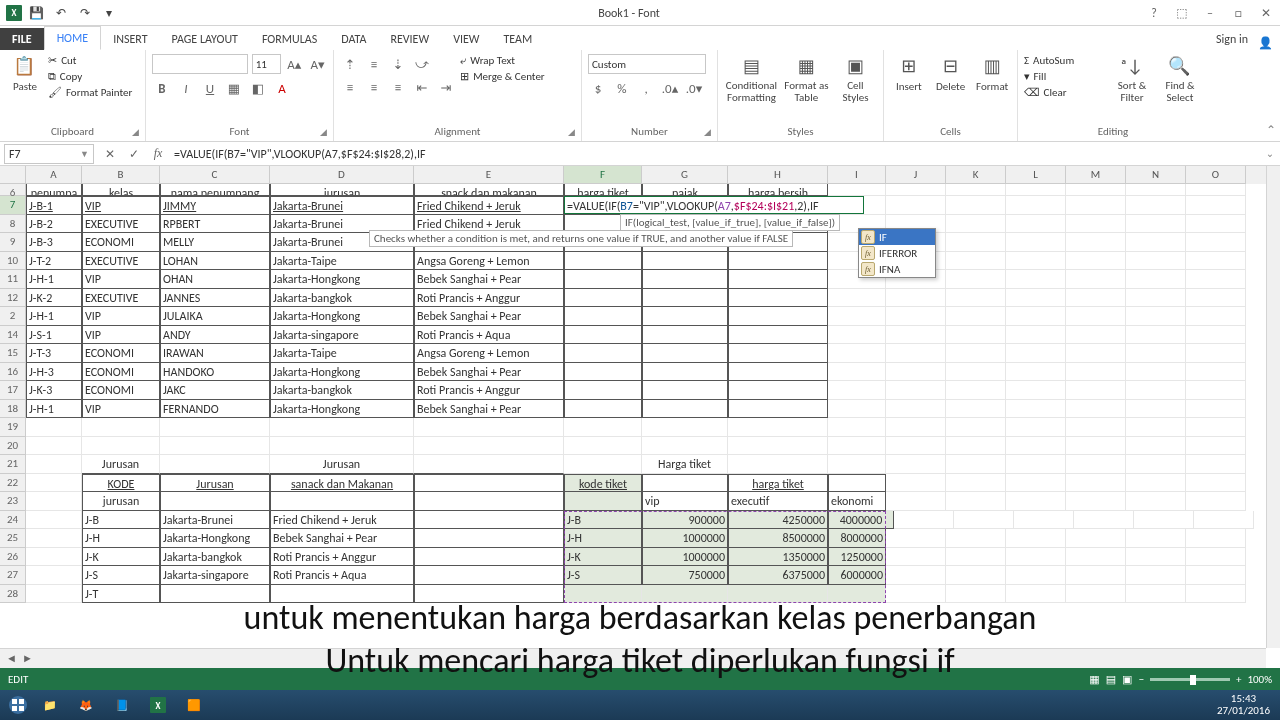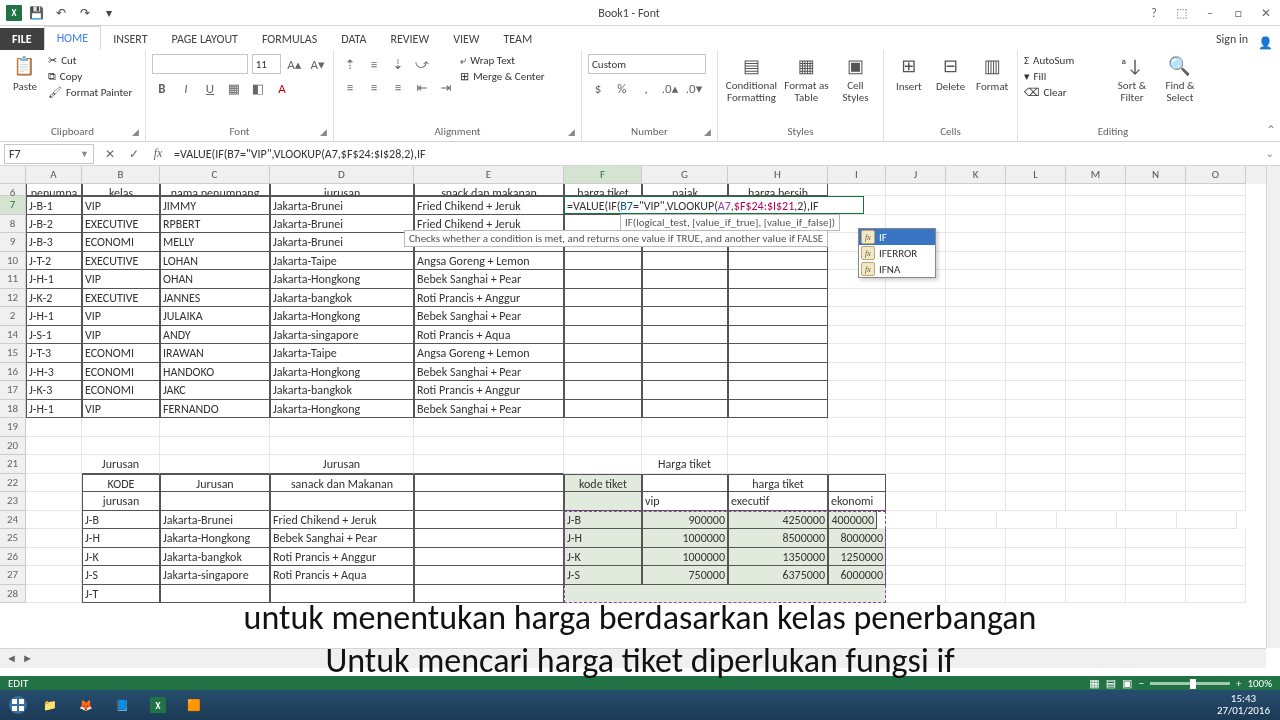--- a/index.html
+++ b/index.html
@@ -51,21 +51,21 @@
 .colhdr { display:flex; height:18px; background:#f0f0f0; }
 .colhdr .corner { width:26px; border-right:1px solid #ccc; border-bottom:1px solid #ccc; background:#f0f0f0; }
 .colhdr .ch { border-right:1px solid #ccc; border-bottom:1px solid #ccc; text-align:center; font-size:11px; color:#555; line-height:18px; }
 .colhdr .ch.active { background:#d5e4d0; color:#217346; }
 .rows { position:relative; }
 .r { display:flex; height:18.5px; }
 .r.r6{height:12px;overflow:hidden;}
 .rh { width:26px; background:#f0f0f0; border-right:1px solid #ccc; border-bottom:1px solid #ccc; text-align:center; font-size:11px; color:#666; line-height:18px; }
 .rh.active { background:#d5e4d0; color:#217346; }
 .c { border-right:1px solid #e6e6e6; border-bottom:1px solid #e6e6e6; font-size:12px; padding:0 2px; line-height:18px; overflow:hidden; white-space:nowrap; }
-.c.bdt{border-top:1px solid #555;} .c.bdb{border-bottom:1px solid #555;} .c.bdl{border-left:1px solid #555;} .c.bdr{border-right:1px solid #555;}
+.c.bdt{border-top:1px solid #555;text-decoration:underline;} .c.bdb{border-bottom:1px solid #555;} .c.bdl{border-left:1px solid #555;} .c.bdr{border-right:1px solid #555;}
 .c.num { text-align:right; }
 .c.ctr{text-align:center;}
 .c.hi { background:#e2eadd; }
 
 
 .wA{width:56px}.wB{width:78px}.wC{width:110px}.wD{width:144px}.wE{width:150px}.wF{width:78px}.wG{width:86px}.wH{width:100px}.wI{width:32px}.wJ{width:60px}.wK{width:60px}.wL{width:60px}.wM{width:60px}.wN{width:60px}.wO{width:60px}
 
 
 .editcell { position:absolute; background:#fff; border:1px solid #13753b; font-size:12px; padding:0 2px; line-height:18px; z-index:5; white-space:nowrap;}
 .editcell .tB{color:#0b5394}.editcell .tA{color:#8e44ad}.editcell .tR{color:#b30059;}
@@ -75,21 +75,21 @@
 .autolist { position:absolute; background:#fff; border:1px solid #888; font-size:11px; z-index:7; box-shadow:2px 2px 4px rgba(0,0,0,.2);}
 .autolist .item{ padding:1px 6px 1px 2px; display:flex; gap:4px; align-items:center;}
 .autolist .item.sel{ background:#3a75c4; color:#fff;}
 .autolist .fxico{ width:14px;height:14px;background:#f3e7c9;border:1px solid #b9a86f;border-radius:2px;font-size:8px;display:flex;align-items:center;justify-content:center;font-style:italic;font-family:serif;color:#6b5a2d;}
 .rangebox { position:absolute; border:1px dashed #8e44ad; z-index:4; pointer-events:none;}
 
 
 .caption { position:absolute; left:0; right:0; bottom:38px; text-align:center; font-size:34px; color:#111; z-index:20; line-height:1.25; pointer-events:none;}
 
 
-.statusbar { position:absolute; left:0; right:0; bottom:30px; height:14px; background:#217346; color:#fff; font-size:11px; display:flex; align-items:center; padding:0 8px;}
+.statusbar { position:absolute; left:0; right:0; bottom:30px; height:22px; background:#217346; color:#fff; font-size:11px; display:flex; align-items:center; padding:0 8px;}
 .statusbar .zoom{ margin-left:auto; display:flex; gap:6px; align-items:center;}
 .statusbar .slider{ width:80px;height:3px;background:#9fc9b2;position:relative;}
 .statusbar .slider .th{position:absolute;left:50%;top:-3px;width:6px;height:10px;background:#fff;}
 .taskbar { position:absolute; left:0; right:0; bottom:0; height:30px; background:linear-gradient(#274d6e,#1b3a55); display:flex; align-items:center; padding:0 4px; color:#fff; font-size:11px;}
 .taskbar .tb{ width:36px;height:26px;display:flex;align-items:center;justify-content:center;}
 .taskbar .wlogo{ width:28px;height:28px;border-radius:50%;display:flex;align-items:center;justify-content:center;}
 .taskbar .clock{ margin-left:auto; text-align:center; line-height:1.1; padding-right:6px;}
 .sheet-tabs{position:absolute;left:0;right:14px;bottom:52px;height:20px;background:#f0f0f0;border-top:1px solid #d4d4d4;display:flex;align-items:center;font-size:11px;color:#666;padding-left:6px;}
 .scrollbar-v{position:absolute;right:0;top:166px;bottom:72px;width:14px;background:#f0f0f0;border-left:1px solid #d4d4d4;}
 </style>
@@ -649,21 +649,21 @@
       <div class="r">
         <div class="rh">24</div>
         <div class="c wA"></div>
         <div class="c wB bdl bdr bdb">J-B</div>
         <div class="c wC bdl bdr bdb">Jakarta-Brunei</div>
         <div class="c wD bdl bdr bdb">Fried Chikend + Jeruk</div>
         <div class="c wE bdl bdr bdb"></div>
         <div class="c wF bdl bdr bdb hi">J-B</div>
         <div class="c wG bdl bdr bdb hi num">900000</div>
         <div class="c wH bdl bdr bdb hi num">4250000</div>
-        <div class="c wI bdl bdr bdb hi num" style="width: 49px;">4000000</div>
+        <div class="c wI bdl bdr bdb hi num" style="width: 66px; text-align: center;">4000000</div>
         <div class="c wJ"></div>
         <div class="c wK"></div>
         <div class="c wL"></div>
         <div class="c wM"></div>
         <div class="c wN"></div>
         <div class="c wO"></div>
       </div>
       <div class="r">
         <div class="rh">25</div>
         <div class="c wA"></div>
@@ -735,21 +735,21 @@
         <div class="c wM"></div>
         <div class="c wN"></div>
         <div class="c wO"></div>
       </div>
     </div>
 
   <div class="editcell" style="left:564px;top:30px;width:300px;height:18px">
     <span>=VALUE(IF(</span><span class="tB">B7</span><span>="VIP",VLOOKUP(</span><span class="tA">A7</span><span>,</span><span class="tR">$F$24:$I$21</span><span>,2),IF</span>
   </div>
   <div class="tooltip1" style="left:620px;top:48px">IF(<b>logical_test</b>, [value_if_true], <b>[value_if_false]</b>)</div>
-  <div class="tooltip2" style="left:404px;top:64px">Checks whether a condition is met, and returns one value if TRUE, and another value if FALSE</div>
+  <div class="tooltip2" style="left:369px;top:64px">Checks whether a condition is met, and returns one value if TRUE, and another value if FALSE</div>
   <div class="autolist" style="left:858px;top:62px;width:78px">
     <div class="item sel">
         <span class="fxico">fx</span>
         <span>IF</span>
       </div>
     <div class="item">
         <span class="fxico">fx</span>
         <span>IFERROR</span>
       </div>
     <div class="item">

